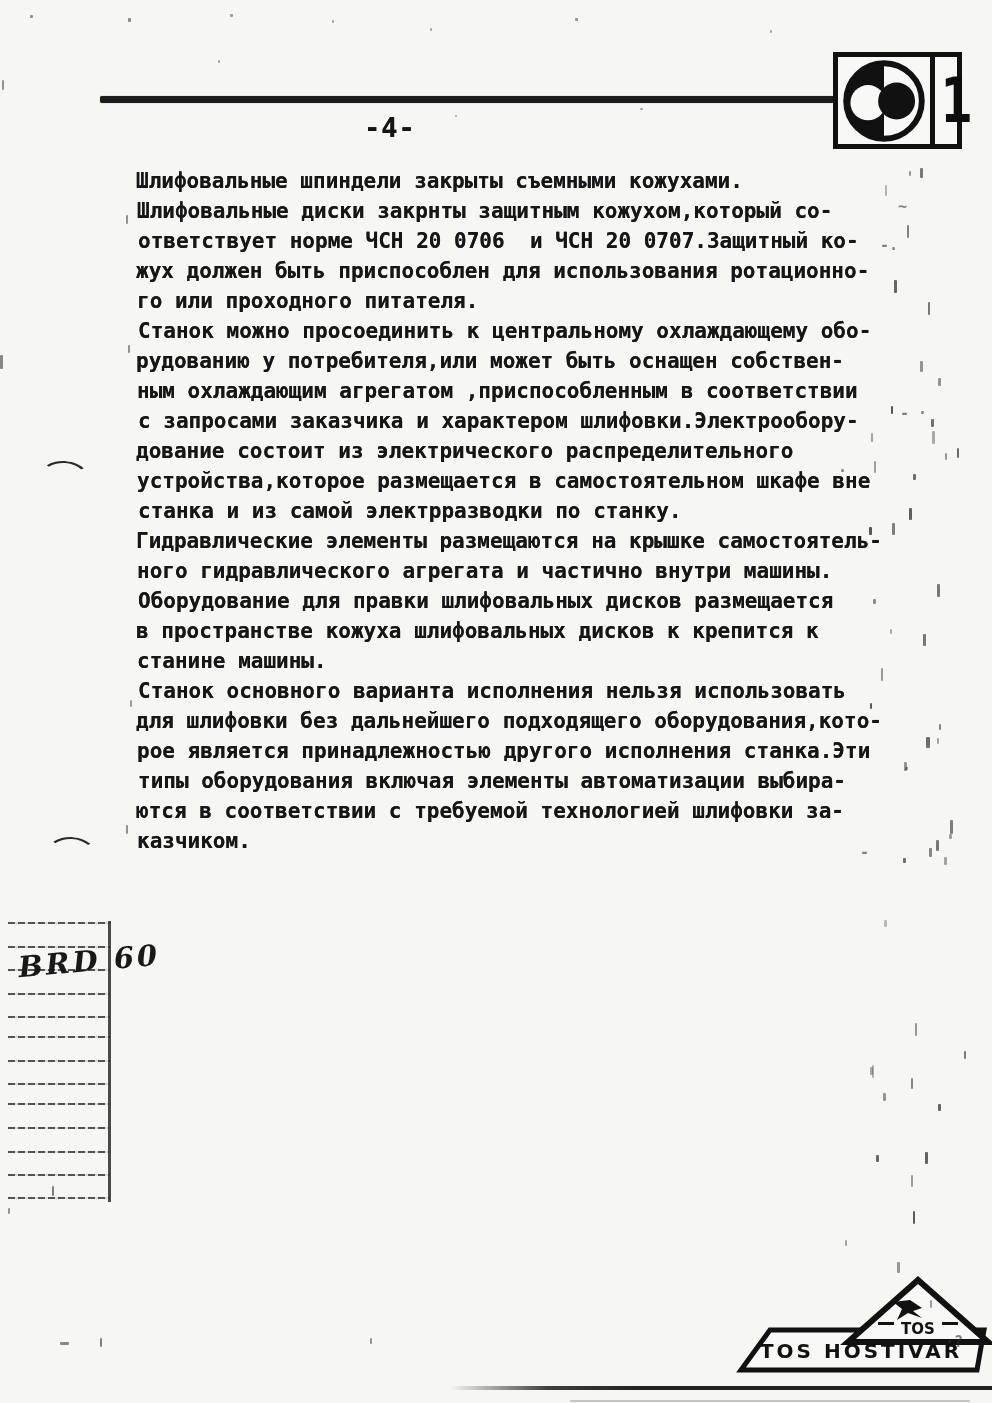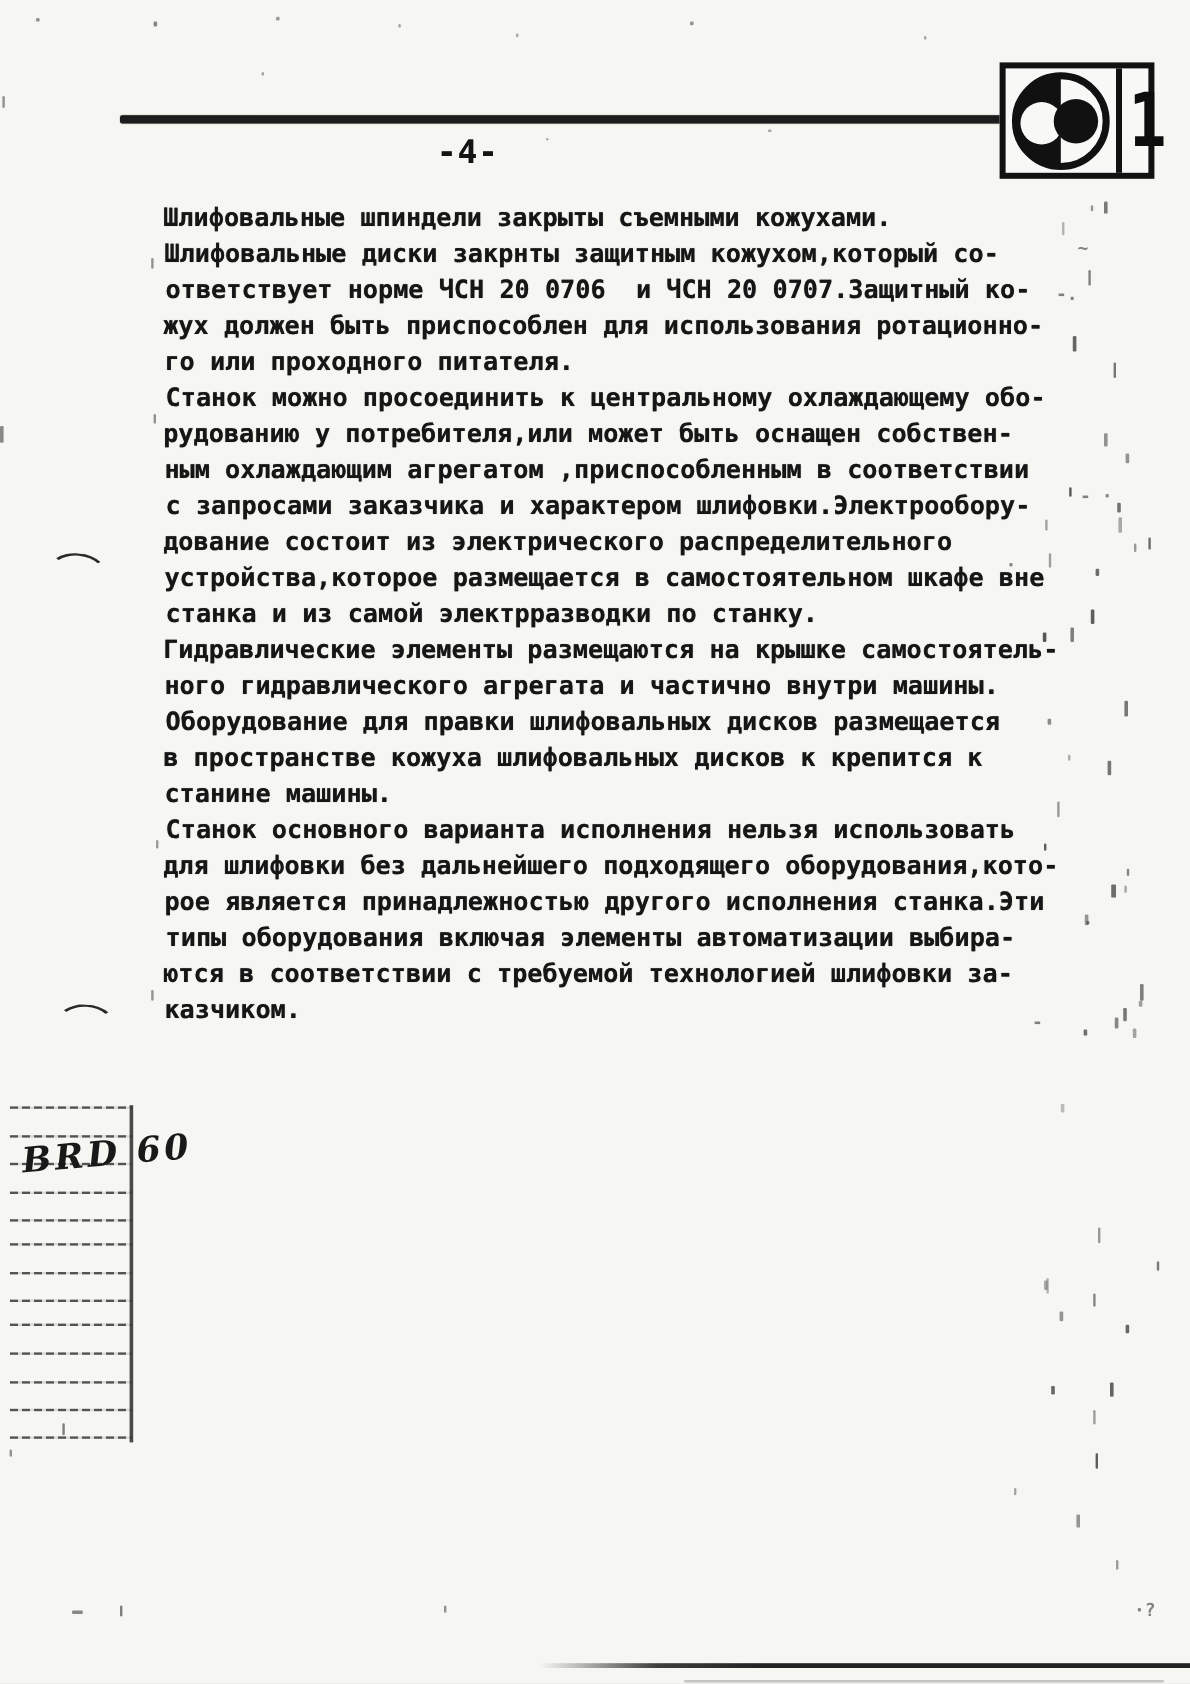--- a/index.html
+++ b/index.html
@@ -122,20 +122,34 @@
       <div class="margin-hline" style="top: 1083px;"></div>
       <div class="margin-hline" style="top: 1103px;"></div>
       <div class="margin-hline" style="top: 1127px;"></div>
       <div class="margin-hline" style="top: 1151px;"></div>
       <div class="margin-hline" style="top: 1174px;"></div>
       <div class="margin-hline" style="top: 1197px;"></div>
     </div>
 
   <div class="margin-note">BRD 60</div>
 
+  <div class="footer-logo">
+    <svg width="264" height="100" viewBox="0 0 264 100">
+
+      <polygon points="42,54 256,54 249,94 13,94" fill="#f8f8f6" stroke="#111" stroke-width="5"></polygon>
+
+      <polygon points="190,4 260,66 120,66" fill="#f8f8f6" stroke="#111" stroke-width="6"></polygon>
+      <path d="M182,24 l12,8 -9,3 9,7 -14,-5 -11,7 5,-11 -9,-7 z" fill="#111"></path>
+      <rect x="150" y="46" width="16" height="3" fill="#111"></rect>
+      <rect x="214" y="46" width="16" height="3" fill="#111"></rect>
+      <text x="190" y="58" text-anchor="middle" font-family="DejaVu Sans, sans-serif" font-size="15" font-weight="bold" fill="#111">TOS</text>
+
+      <text x="133" y="82" text-anchor="middle" font-family="DejaVu Sans, sans-serif" font-size="20" font-weight="bold" letter-spacing="3" fill="#111">TOS HOSTIVAŘ</text>
+    </svg>
+  </div>
 
   <div class="bottom-rule"></div>
 
   <div id="noise">
       <div class="speck" style="left: 926.231px; top: 736.801px; width: 3.37241px; height: 11.2884px; opacity: 0.676541;"></div>
       <div class="speck" style="left: 936.943px; top: 738.228px; width: 2.22774px; height: 5.44156px; opacity: 0.413158;"></div>
       <div class="speck" style="left: 896.736px; top: 1261.74px; width: 3.0656px; height: 11.0424px; opacity: 0.480943;"></div>
       <div class="speck" style="left: 893.633px; top: 280.029px; width: 3.34919px; height: 12.6484px; opacity: 0.719876;"></div>
       <div class="speck" style="left: 913.121px; top: 474.297px; width: 3.26237px; height: 5.4094px; opacity: 0.683051;"></div>
       <div class="speck" style="left: 964.318px; top: 1050.51px; width: 2.17256px; height: 8.0332px; opacity: 0.624779;"></div>

